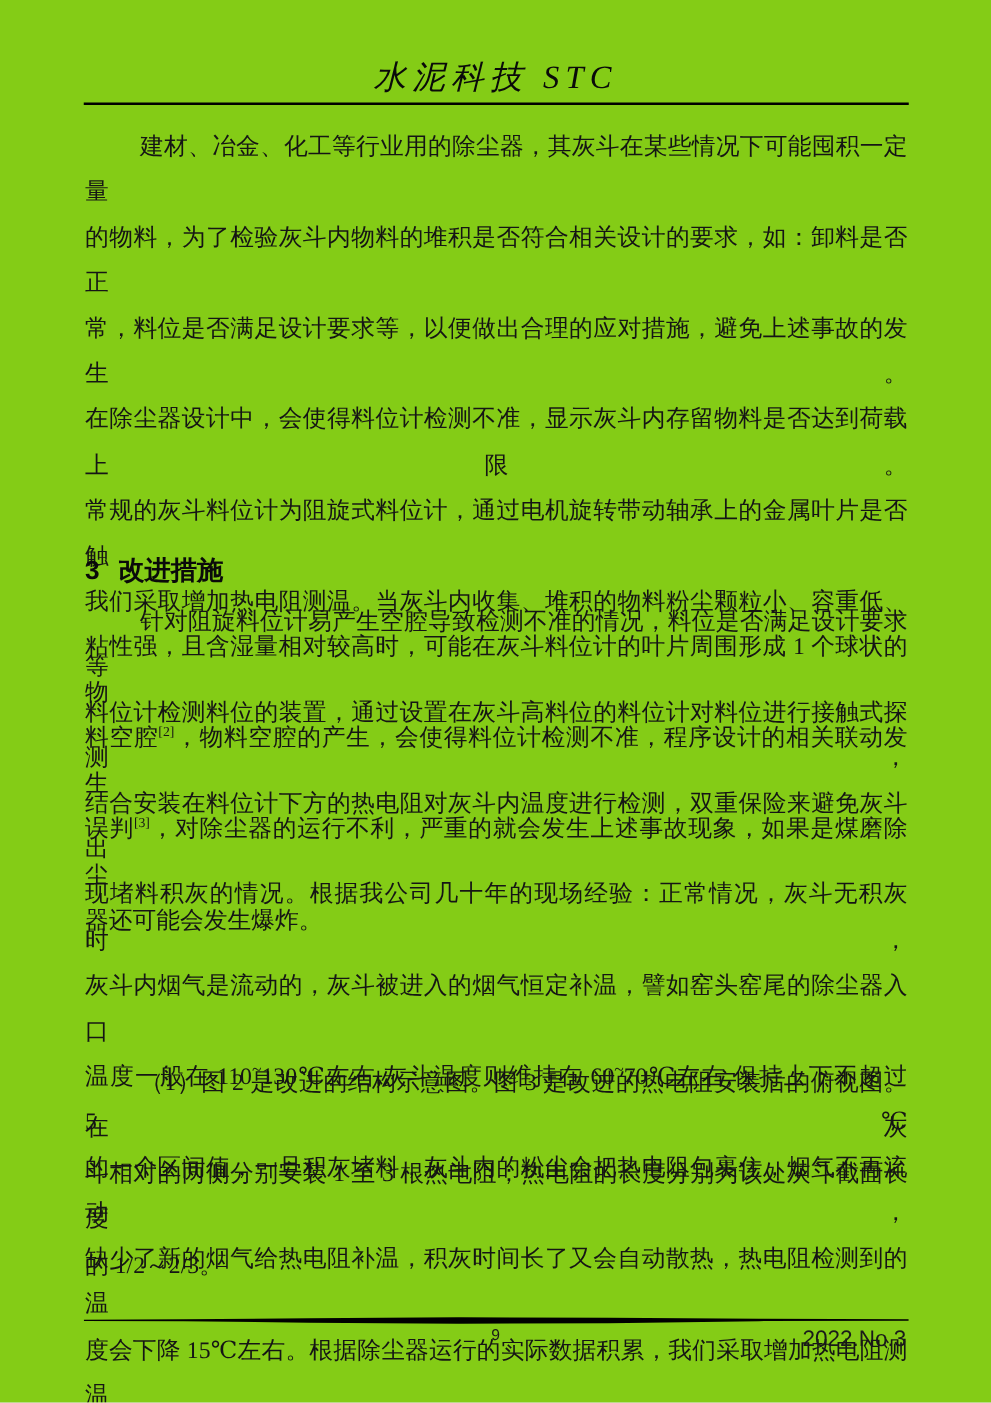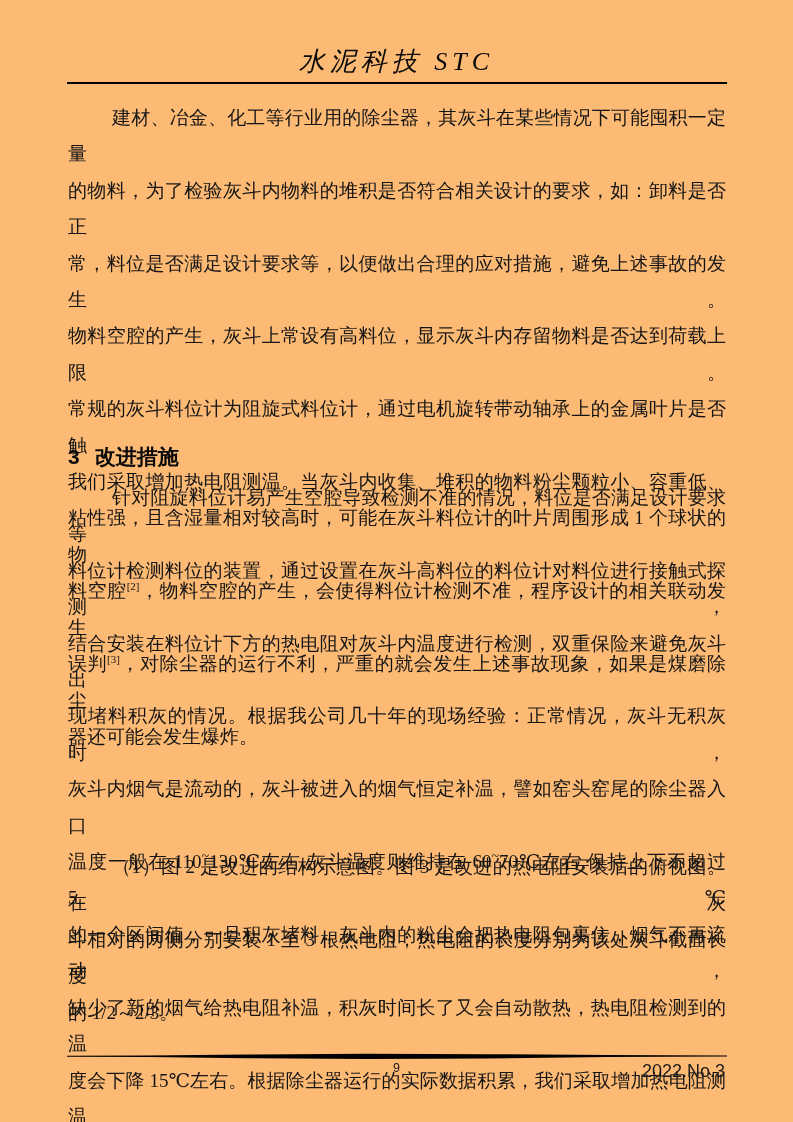--- a/index.html
+++ b/index.html
@@ -1,21 +1,21 @@
 <!DOCTYPE html>
 <html><head>
 <meta charset="utf-8">
 <style>
   html, body { margin: 0; padding: 0; background: #e8e8e8; }
   .page {
     position: relative;
     width: 793px;
     height: 1122px;
     margin: 0 auto;
-    background: #fdba74;
+    background: #84cc16;
     color: #101010;
     font-family: "Liberation Serif", "DejaVu Serif", serif;
     overflow: hidden;
   }
   .journal-title {
     position: absolute;
     top: 44px; left: 0; right: 0;
     text-align: center;
     font-size: 26px;
     font-style: italic;
@@ -91,21 +91,21 @@
 <div class="page">
 
   <div class="journal-title">水泥科技 STC</div>
 
   <div class="header-rule"></div>
 
   <div class="para para-1">
     <div class="line indent">建材、冶金、化工等行业用的除尘器，其灰斗在某些情况下可能囤积一定量</div>
     <div class="line">的物料，为了检验灰斗内物料的堆积是否符合相关设计的要求，如：卸料是否正</div>
     <div class="line">常，料位是否满足设计要求等，以便做出合理的应对措施，避免上述事故的发生。</div>
-    <div class="line">物料空腔的产生，灰斗上常设有高料位，显示灰斗内存留物料是否达到荷载上限。</div>
+    <div class="line">在除尘器设计中，会使得料位计检测不准，显示灰斗内存留物料是否达到荷载上限。</div>
     <div class="line">常规的灰斗料位计为阻旋式料位计，通过电机旋转带动轴承上的金属叶片是否触</div>
     <div class="line">我们采取增加热电阻测温。当灰斗内收集、堆积的物料粉尘颗粒小、容重低、</div>
     <div class="line">粘性强，且含湿量相对较高时，可能在灰斗料位计的叶片周围形成 1 个球状的物</div>
     <div class="line"><span>料空腔</span><sup class="ref">[2]</sup><span>，物料空腔的产生，会使得料位计检测不准，程序设计的相关联动发生</span></div>
     <div class="line"><span>误判</span><sup class="ref">[3]</sup><span>，对除尘器的运行不利，严重的就会发生上述事故现象，如果是煤磨除尘</span></div>
     <div class="line last">器还可能会发生爆炸。</div>
   </div>
 
   <h2 class="section-heading"><span class="h-num">3</span><span class="h-title">改进措施</span></h2>
 

